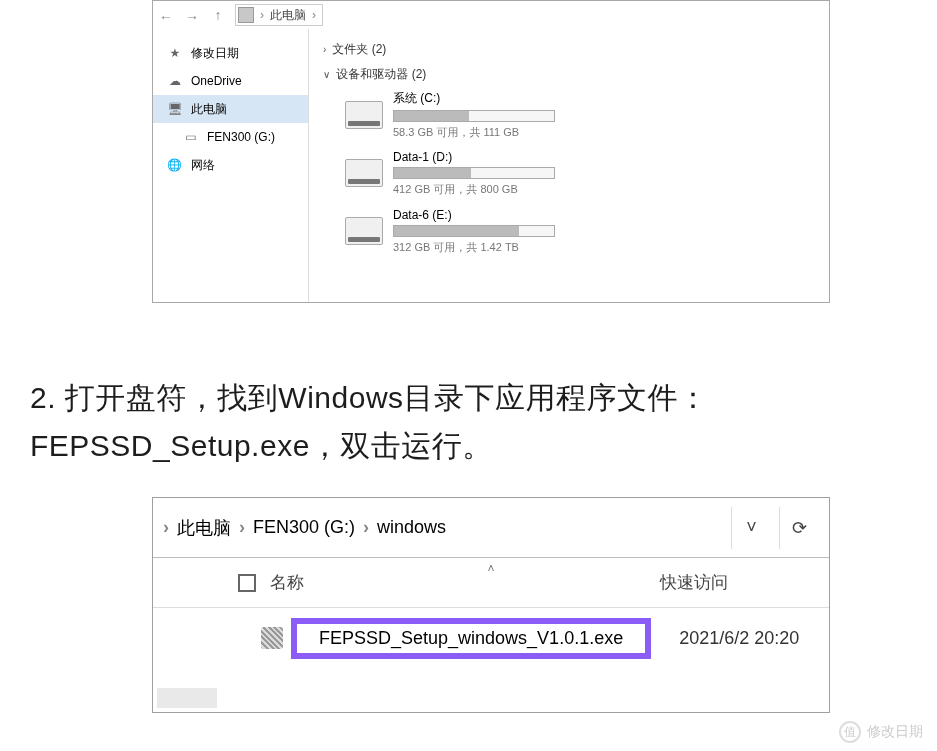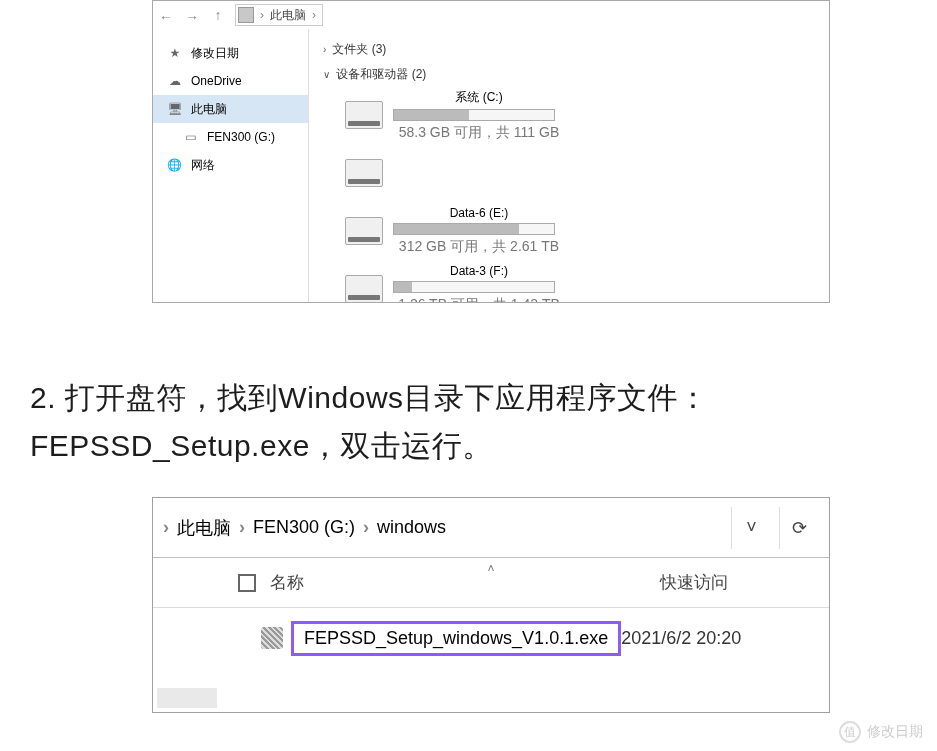--- a/index.html
+++ b/index.html
@@ -21,46 +21,46 @@
 .sb-ico { width: 16px; height: 16px; display: flex; align-items: center; justify-content: center; font-size: 12px; color: #666; }
 .sb-item.child { padding-left: 30px; }
 
 .content { flex: 1; padding: 8px 0 0 6px; font-size: 12px; overflow: hidden; }
 .group { display: flex; align-items: center; padding: 4px 0 4px 8px; color: #333; gap: 6px; }
 .group .caret { font-size: 10px; color: #555; }
 .drives { display: flex; flex-wrap: wrap; padding-left: 24px; gap: 2px 8px; width: 490px; }
 .drive { width: 232px; height: 56px; display: flex; align-items: center; padding: 4px 6px; gap: 10px; }
 .drv-ico { width: 38px; height: 28px; background: #f0f0f0; border: 1px solid #aaa; border-radius: 2px; position: relative; }
 .drv-ico::after { content: ""; position: absolute; left: 2px; right: 2px; bottom: 2px; height: 5px; background: #777; border-radius: 1px; }
-.drv-meta { flex: 1; display: flex; flex-direction: column; gap: 3px; text-align: center; }
+.drv-meta { flex: 1; display: flex; flex-direction: column; gap: 3px; }
 .drv-name { color: #000; }
 .bar { width: 162px; height: 12px; border: 1px solid #aaa; background: #f6f6f6; position: relative; }
 .barfill { position: absolute; left: 0; top: 0; bottom: 0; background: #bbb; }
-.drv-cap { color: #777; font-size: 14px; }
+.drv-cap { color: #777; font-size: 11px; }
 
 
 .instr { position: absolute; left: 30px; top: 374px; width: 860px; font-size: 30px; line-height: 1.6; color: #1d1d1d; letter-spacing: 0.5px; }
 
 
 .win2 { position: absolute; left: 152px; top: 497px; width: 678px; height: 216px; border: 1px solid #a0a0a0; background: #fff; font-size: 18px; }
 .addr2 { height: 60px; border-bottom: 1px solid #bbb; display: flex; align-items: center; padding: 0 10px; gap: 8px; }
 .addr2 .sep { color: #888; font-weight: 600; }
 .addr2 .spacer { flex: 1; }
 .addr2 .btn { width: 40px; height: 42px; display: flex; align-items: center; justify-content: center; color: #444; font-size: 18px; border-left: 1px solid #ddd; }
 
 .cols { height: 50px; display: flex; align-items: center; border-bottom: 1px solid #ddd; color: #444; font-size: 17px; position: relative; }
 .cb { width: 18px; height: 18px; border: 2px solid #666; margin-left: 85px; margin-right: 14px; }
 .cols .sort { position: absolute; left: 50%; top: 4px; transform: translateX(-50%); font-size: 12px; color: #777; }
 .cols .col-name { width: 390px; }
 .cols .col-date { }
 
 .row { height: 60px; display: flex; align-items: center; font-size: 18px; }
 .row .fileico { width: 22px; height: 22px; margin-left: 108px; margin-right: 8px; background: repeating-linear-gradient(45deg,#999,#999 2px,#ddd 2px,#ddd 4px); border-radius: 3px; }
-.row .fname { border: 3px solid #8b5cf6; padding: 4px 10px; }
-.row .fdate { color: #333; }
+.row .fname { border: 6px solid #8b5cf6; padding: 4px 22px; }
+.row .fdate { margin-left: 28px; color: #333; }
 
 .footer-strip { height: 20px; background: #e9e9e9; width: 60px; margin-left: 0; position: absolute; bottom: 4px; left: 4px; }
 
 
 .wm { position: absolute; right: 14px; bottom: 8px; font-size: 14px; color: #ccc; display: flex; align-items: center; gap: 6px; }
 .wm-ico { width: 22px; height: 22px; border: 2px solid #ddd; border-radius: 50%; display: flex; align-items: center; justify-content: center; font-size: 12px; color: #ccc; }
 </style>
 </head>
 <body>
 
@@ -95,58 +95,55 @@
         <span>FEN300 (G:)</span>
       </div>
       <div class="sb-item">
         <span class="sb-ico">🌐</span>
         <span>网络</span>
       </div>
     </div>
     <div class="content">
       <div class="group">
         <span class="caret">›</span>
-        <span>文件夹 (3)</span>
+        <span>文件夹 (2)</span>
       </div>
       <div class="group">
         <span class="caret">∨</span>
         <span>设备和驱动器 (2)</span>
       </div>
       <div class="drives">
         <div class="drive">
           <div class="drv-ico"></div>
           <div class="drv-meta">
             <span class="drv-name">系统 (C:)</span>
             <div class="bar">
                 <div class="barfill" style="width:47%"></div>
               </div>
             <span class="drv-cap">58.3 GB 可用，共 111 GB</span>
           </div>
         </div>
         <div class="drive">
           <div class="drv-ico"></div>
+          <div class="drv-meta">
+            <span class="drv-name">Data-1 (D:)</span>
+            <div class="bar">
+                <div class="barfill" style="width:48%"></div>
+              </div>
+            <span class="drv-cap">412 GB 可用，共 800 GB</span>
+          </div>
         </div>
         <div class="drive">
           <div class="drv-ico"></div>
           <div class="drv-meta">
             <span class="drv-name">Data-6 (E:)</span>
             <div class="bar">
                 <div class="barfill" style="width:78%"></div>
               </div>
-            <span class="drv-cap">312 GB 可用，共 2.61 TB</span>
-          </div>
-        </div>
-        <div class="drive">
-          <div class="drv-ico"></div>
-          <div class="drv-meta">
-            <span class="drv-name">Data-3 (F:)</span>
-            <div class="bar">
-                <div class="barfill" style="width:11%"></div>
-              </div>
-            <span class="drv-cap">1.26 TB 可用，共 1.42 TB</span>
+            <span class="drv-cap">312 GB 可用，共 1.42 TB</span>
           </div>
         </div>
 
       </div>
 
     </div>
   </div>
 </div>
 
 <div class="instr">2. 打开盘符，找到Windows目录下应用程序文件：FEPSSD_Setup.exe，双击运行。</div>

